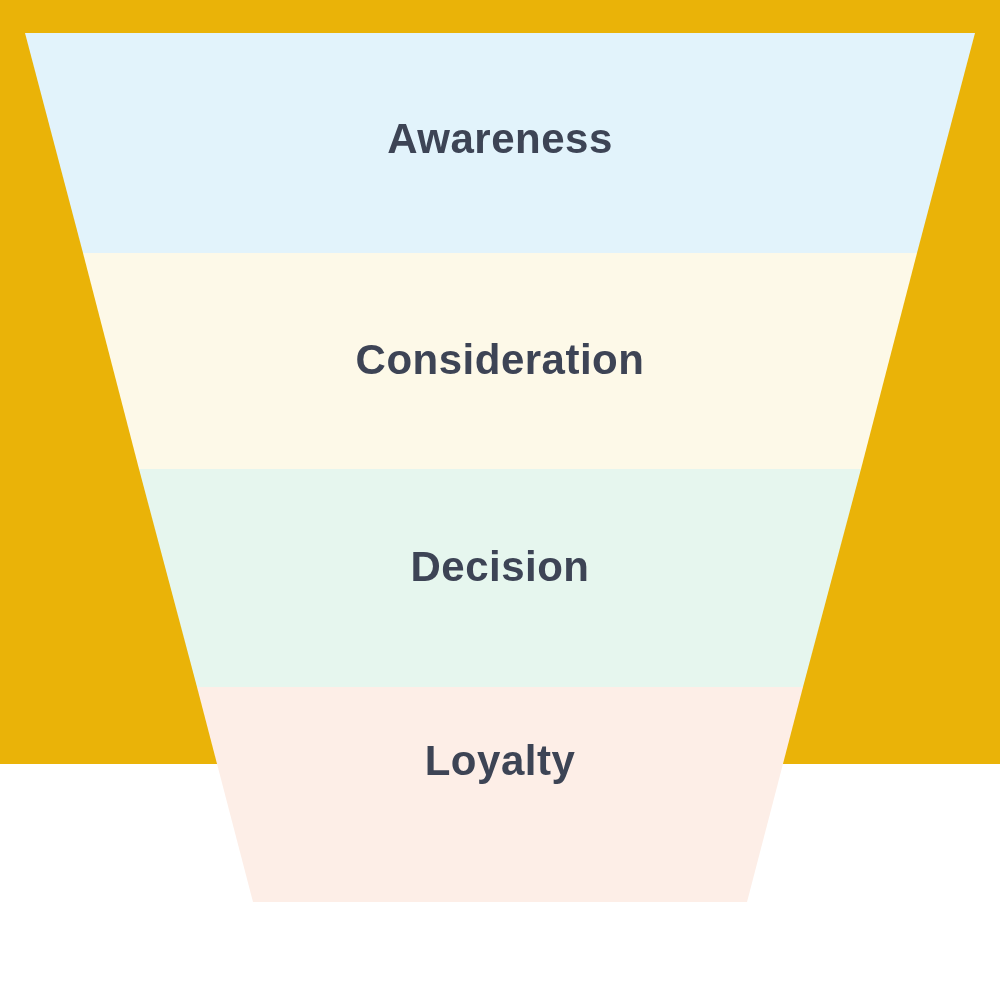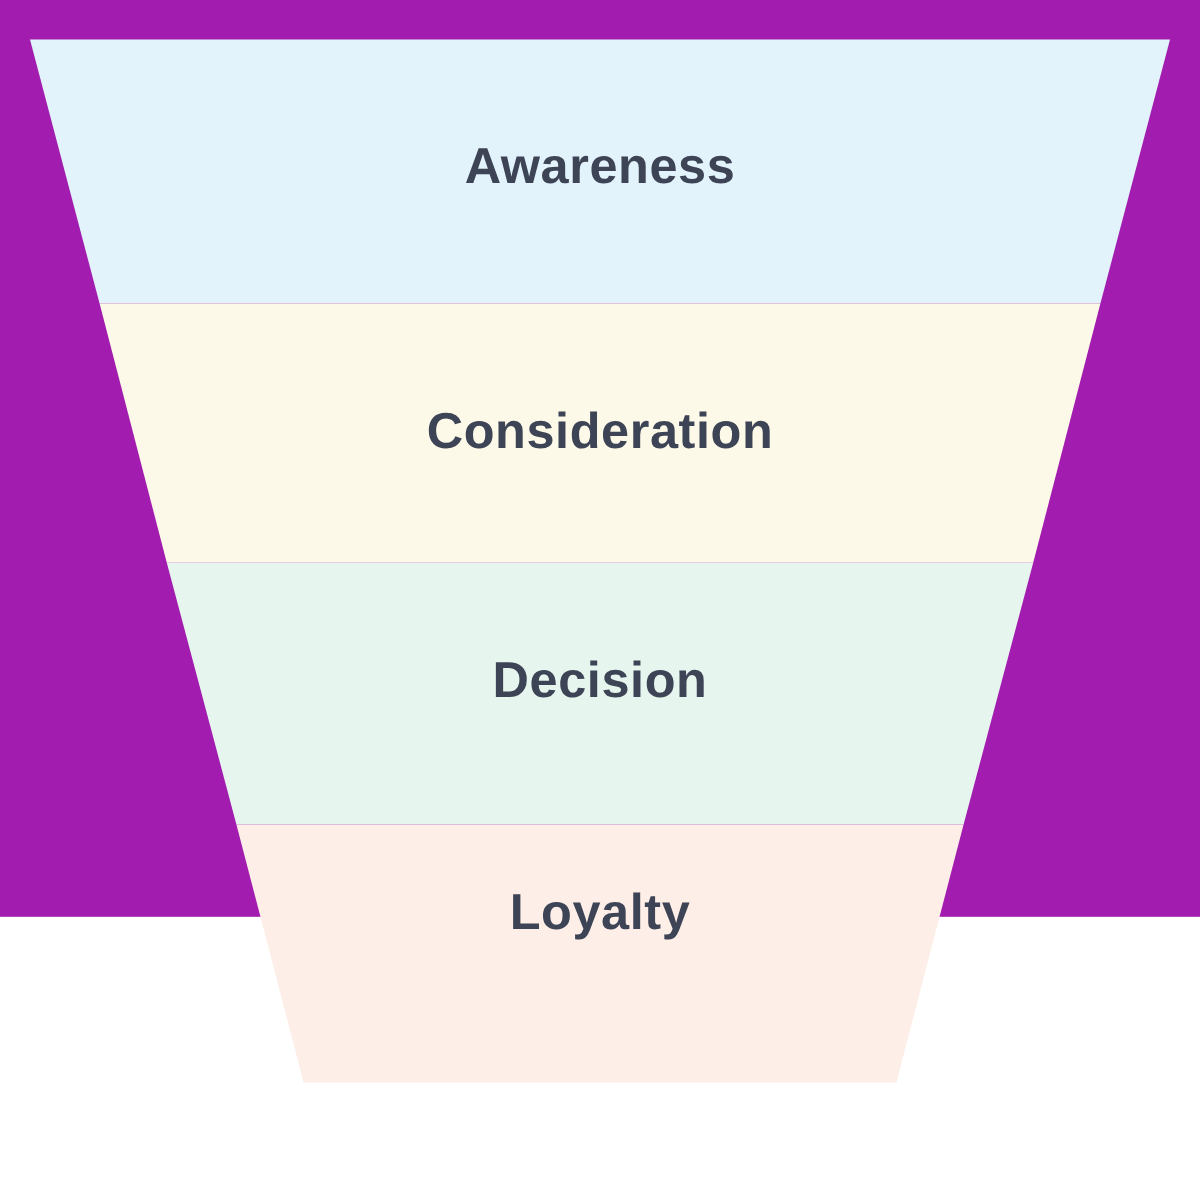--- a/index.html
+++ b/index.html
@@ -8,21 +8,21 @@
     width: 1000px;
     height: 1000px;
     background: #ffffff;
     overflow: hidden;
     font-family: "Liberation Sans", sans-serif;
   }
   .canvas {
     position: relative;
     width: 1000px;
     height: 764px;
-    background: #a21caf;
+    background: #eab308;
   }
   svg.funnel {
     display: block;
     width: 1000px;
     height: 1000px;
   }
   .stage-label {
     font-family: "Liberation Sans", sans-serif;
     font-weight: 700;
     font-size: 42px;

